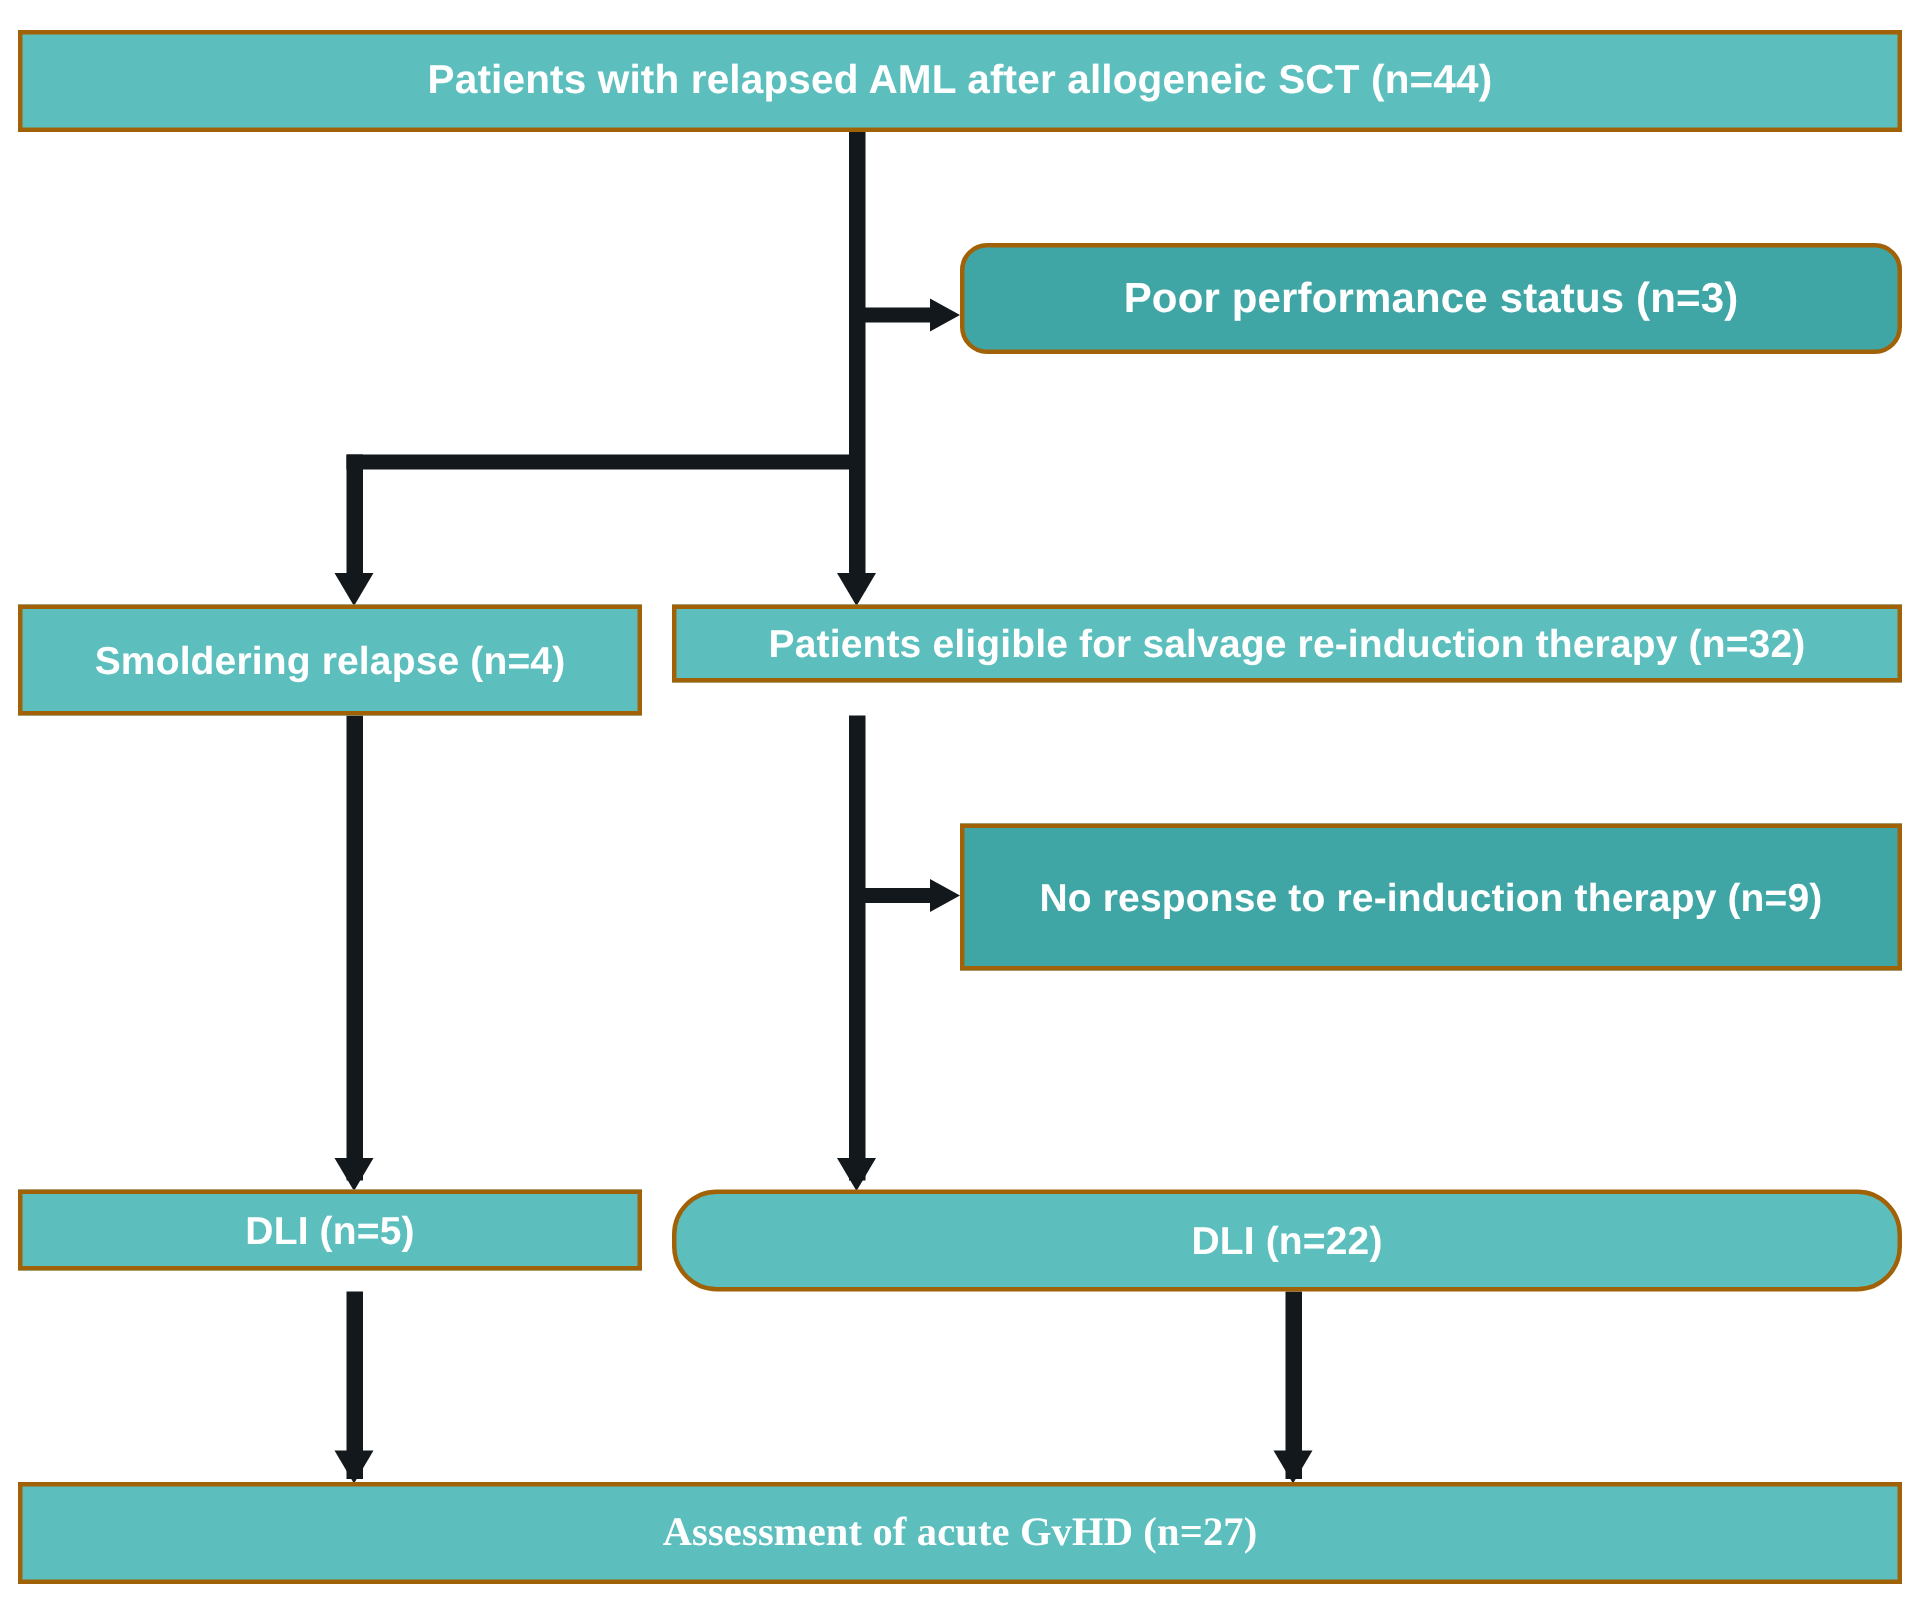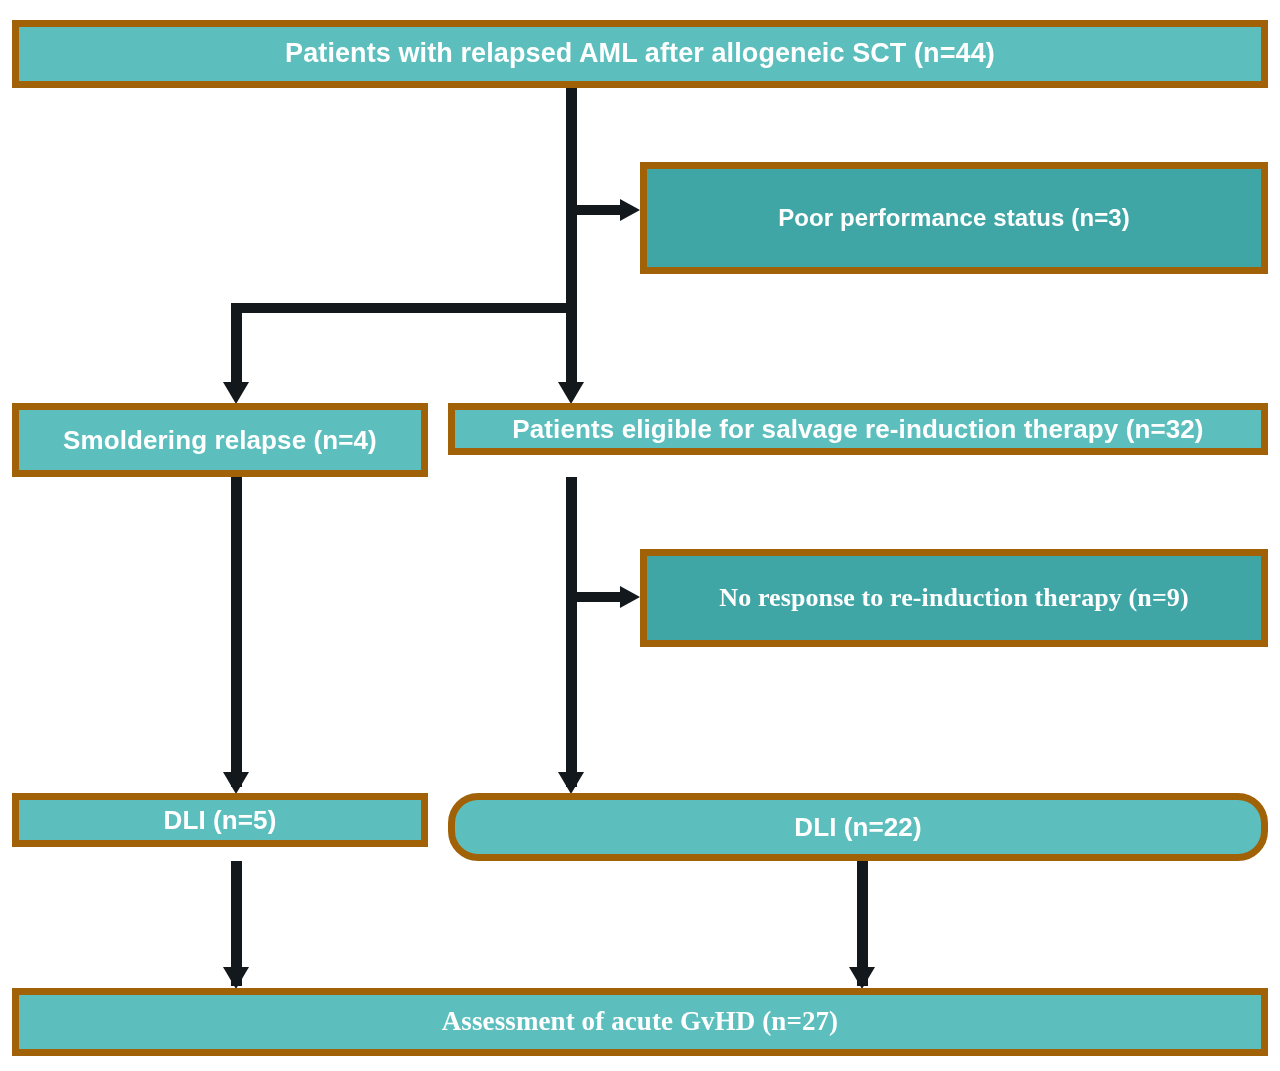--- a/index.html
+++ b/index.html
@@ -15,21 +15,21 @@
   }
   #flowchart {
     position: relative;
     width: 1280px;
     height: 1071px;
     background: #ffffff;
   }
   .node {
     position: absolute;
     box-sizing: border-box;
-    border: 7px solid #a16207;
+    border: 3px solid #a16207;
     display: flex;
     flex-direction: column;
     align-items: center;
     justify-content: center;
     text-align: center;
     color: #ffffff;
     font-weight: bold;
     letter-spacing: 0.1px;
     line-height: 1.18;
     z-index: 3;
@@ -80,21 +80,21 @@
   <div class="node light" style="left:12px; top:20px; width:1256px; height:68px; font-size:27px;">
     <span class="line">Patients with relapsed AML after allogeneic SCT (n=44)</span>
   </div>
 
   <div class="vline" style="left:566px; top:88px; width:11px; height:306px;"></div>
   <div class="arrow-down" style="left:558px; top:382px;"></div>
 
   <div class="hline" style="left:566px; top:205px; width:60px; height:10px;"></div>
   <div class="arrow-right" style="left:620px; top:199px;"></div>
 
-  <div class="node dark" style="left:640px; top:162px; width:628px; height:112px; font-size:24px;">
+  <div class="node dark" style="left:640px; top:162px; width:628px; height:74px; font-size:28px;border-radius:18px;">
     <span class="line">Poor performance status (n=3)</span>
   </div>
 
   <div class="hline" style="left:231px; top:303px; width:340px; height:10px;"></div>
   <div class="vline" style="left:231px; top:303px; width:11px; height:91px;"></div>
   <div class="arrow-down" style="left:223px; top:382px;"></div>
 
   <div class="node light" style="left:12px; top:403px; width:416px; height:74px; font-size:26px;">
     <span class="line">Smoldering relapse (n=4)</span>
   </div>
@@ -105,21 +105,21 @@
 
   <div class="vline" style="left:231px; top:477px; width:11px; height:310px;"></div>
   <div class="arrow-down" style="left:223px; top:772px;"></div>
 
   <div class="vline" style="left:566px; top:477px; width:11px; height:310px;"></div>
   <div class="arrow-down" style="left:558px; top:772px;"></div>
 
   <div class="hline" style="left:566px; top:592px; width:60px; height:10px;"></div>
   <div class="arrow-right" style="left:620px; top:586px;"></div>
 
-  <div class="node dark" style="left:640px; top:549px; width:628px; height:98px; font-size:26px;font-family:Liberation Serif, serif;">
+  <div class="node dark" style="left:640px; top:549px; width:628px; height:98px; font-size:26px;">
     <span class="line">No response to re-induction therapy (n=9)</span>
   </div>
 
   <div class="node light" style="left:12px; top:793px; width:416px; height:54px; font-size:26px;">
     <span class="line">DLI (n=5)</span>
   </div>
 
   <div class="node light" style="left:448px; top:793px; width:820px; height:68px; font-size:26px;border-radius:30px;">
     <span class="line">DLI (n=22)</span>
   </div>

